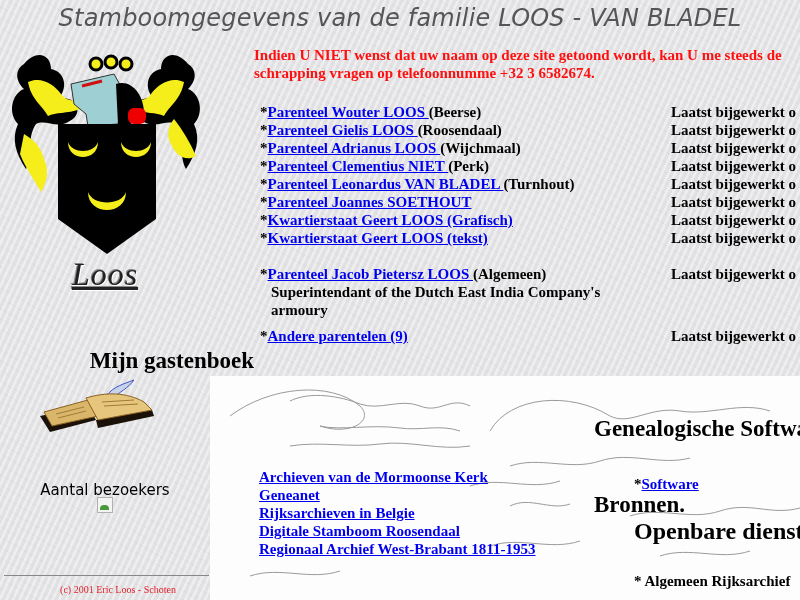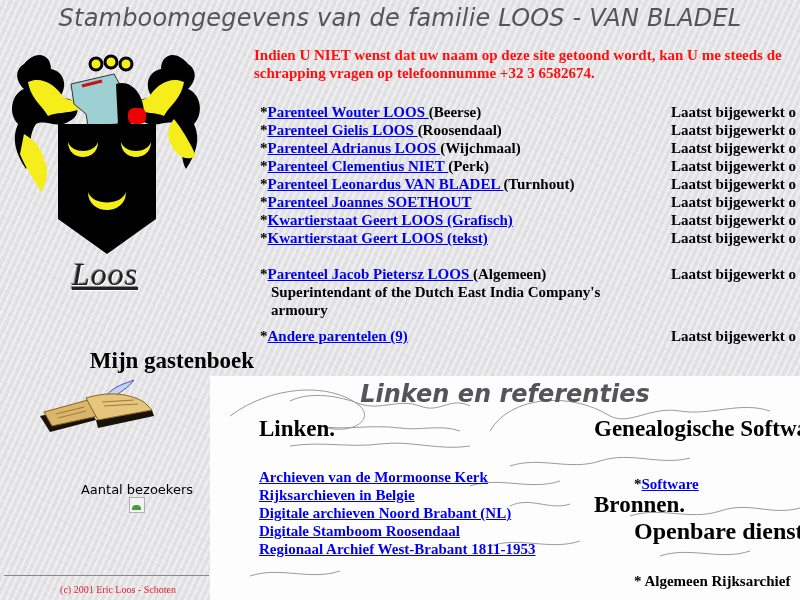--- a/index.html
+++ b/index.html
@@ -37,23 +37,22 @@
   }
   .guestbook-title {
     position: absolute; left: 0; top: 348px; width: 210px;
     text-align: right; font-size: 23px; font-weight: bold; margin-left: 44px;
   }
   .guestbook-img {
     position: absolute; left: 36px; top: 376px; width: 124px; height: 60px;
   }
   .visitors {
     position: absolute; left: 0; top: 484px; width: 210px;
-    text-align: center; font-family: "DejaVu Sans", sans-serif; font-size: 13px;
+    text-align: center; font-family: "DejaVu Sans", sans-serif; font-size: 15px;
     line-height: 12px;
-    padding-left: 32px;
   }
   .broken-img {
     display: inline-block; width: 14px; height: 14px;
     border: 1px solid #b0b0b0; background: #f4f4f4; position: relative; margin: 1px 0 0 0;
   }
   .broken-img::after {
     content: ""; position: absolute; left: 2px; bottom: 2px; width: 9px; height: 5px;
     background: #4a9a3a; border-radius: 4px 4px 0 0;
   }
   .divider {
@@ -224,26 +223,24 @@
       <path d="M280,55 C300,20 360,15 400,40 C420,50 440,30 470,35 C500,40 530,25 560,35"></path>
       <path d="M300,90 C330,80 360,95 390,85 C420,75 450,90 480,82"></path>
       <path d="M260,110 C290,100 320,115 350,105"></path>
       <path d="M420,140 C450,130 480,145 510,135 C540,125 560,140 590,132"></path>
       <path d="M300,130 C320,120 340,135 360,128"></path>
       <path d="M280,170 C310,160 340,175 370,165"></path>
       <path d="M450,180 C480,170 510,185 540,175"></path>
       <path d="M40,200 C70,190 100,205 130,195"></path>
     </g>
   </svg>
-  <div class="links-title">Linken en referenties</div>
-  <div class="h-linken">Linken.</div>
   <div class="links-list">
     <a href="#">Archieven van de Mormoonse Kerk</a>
+    <a href="#">Geneanet</a>
     <a href="#">Rijksarchieven in Belgie</a>
-    <a href="#">Digitale archieven Noord Brabant (NL)</a>
     <a href="#">Digitale Stamboom Roosendaal</a>
     <a href="#">Regionaal Archief West-Brabant 1811-1953</a>
   </div>
   <div class="h-software">Genealogische Software</div>
   <div class="software-link">
     <span>*</span><a href="#">Software</a>
   </div>
   <div class="h-bronnen">Bronnen.</div>
   <div class="h-openbare">Openbare diensten.</div>
   <div class="bronnen-list">

